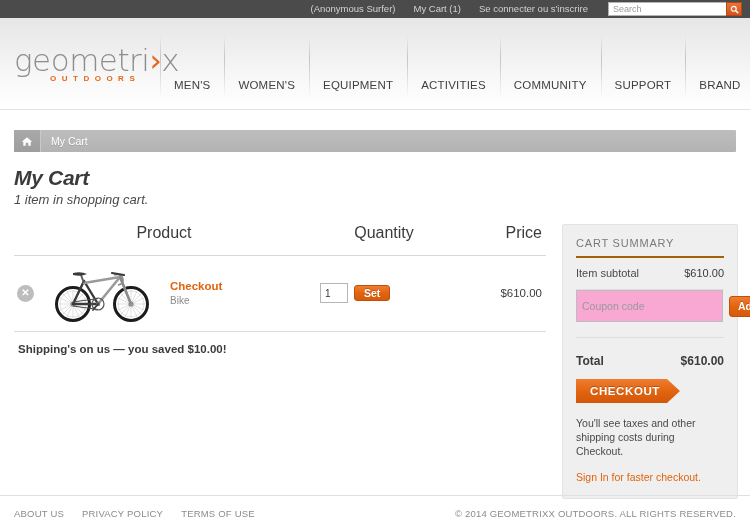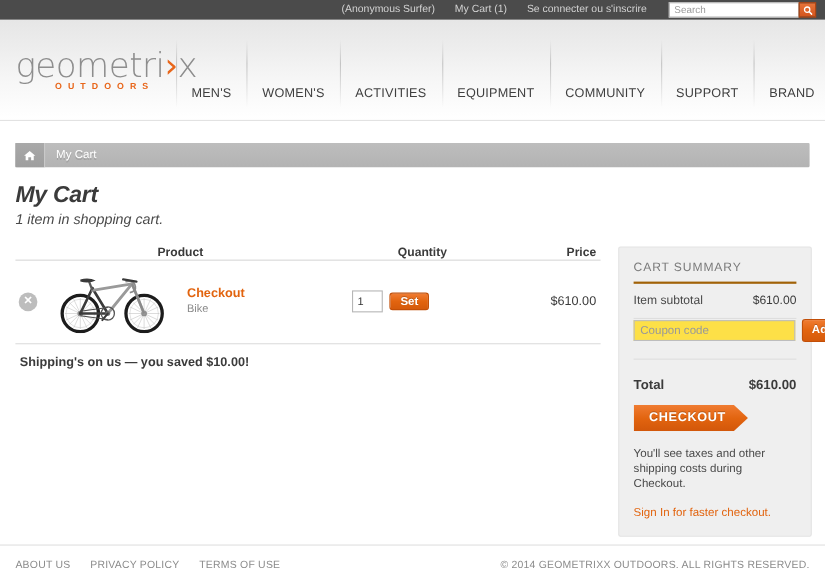--- a/index.html
+++ b/index.html
@@ -166,23 +166,23 @@
     align-items: flex-start;
   }
   .cartcol { width: 532px; flex: none; }
   .summarycol { width: 176px; margin-left: 16px; flex: none; }
 
   
   .cart-head {
     display: flex;
     align-items: flex-end;
     border-bottom: 1px solid #d8d8d8;
-    padding-bottom: 0;
-    font-size: 11px;
-    font-weight: bold;
+    padding-bottom: 13px;
+    font-size: 16px;
+    font-weight: normal;
     color: #3b3b3b;
   }
   .col-prod { width: 300px; text-align: center; }
   .col-qty  { width: 140px; text-align: center; }
   .col-price{ width: 92px;  text-align: right; padding-right: 4px;}
 
   .cart-row {
     display: flex;
     align-items: center;
     border-bottom: 1px solid #dcdcdc;
@@ -266,23 +266,23 @@
     border-bottom: 1px solid #dedede;
   }
   .sum-line .amt { color: #3b3b3b; }
   .coupon-h {
     font-size: 13px; font-weight: bold; color: #3b3b3b;
     margin: 11px 0 7px 0;
   }
   .coupon-row { display: flex; align-items: center; }
   .coupon-input {
     flex: 1;
-    height: 19px;
+    height: 32px;
     border: 1px solid #bdbdbd;
-    background: #fde047;
+    background: #f9a8d4;
     font-size: 10.5px;
     font-family: "Liberation Sans", sans-serif;
     padding: 0 5px;
     color: #444;
     outline: none;
   }
   .coupon-input::placeholder { color: #999; }
   .add-btn { height: 21px; padding: 0 8px; margin-left: 6px; }
   .total-row {
     display: flex; justify-content: space-between;
@@ -355,22 +355,22 @@
   </div>
 
   <div class="header">
     <div class="logo">
       <div class="word"><span>geometri</span><span class="chev">›</span><span>x</span></div>
       <div class="sub">OUTDOORS</div>
     </div>
     <div class="nav">
       <div class="navitem">MEN'S</div>
       <div class="navitem">WOMEN'S</div>
+      <div class="navitem">EQUIPMENT</div>
       <div class="navitem">ACTIVITIES</div>
-      <div class="navitem">EQUIPMENT</div>
       <div class="navitem">COMMUNITY</div>
       <div class="navitem">SUPPORT</div>
       <div class="navitem">BRAND</div>
     </div>
   </div>
 
   <div class="crumbwrap">
     <div class="crumb">
       <div class="homebtn">
         <svg width="12" height="11" viewBox="0 0 14 12">

